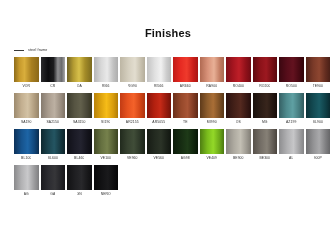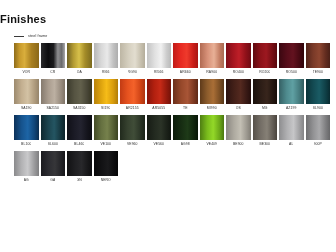--- a/index.html
+++ b/index.html
@@ -16,27 +16,27 @@
     position: relative;
   }
   #page {
     width: 336px;
     height: 252px;
     background: #ffffff;
     position: relative;
     box-sizing: border-box;
   }
   .title {
-    text-align: left;
+    text-align: center;
     font-size: 11px;
     font-weight: bold;
     letter-spacing: 0.2px;
     color: #111111;
     margin: 0;
-    padding-top: 13px;
+    padding-top: 27px;
     line-height: 12px;
   }
   .legend-row {
     display: flex;
     align-items: center;
     margin-top: 7px;
     padding-left: 14px;
     height: 8px;
   }
   .legend-line {

